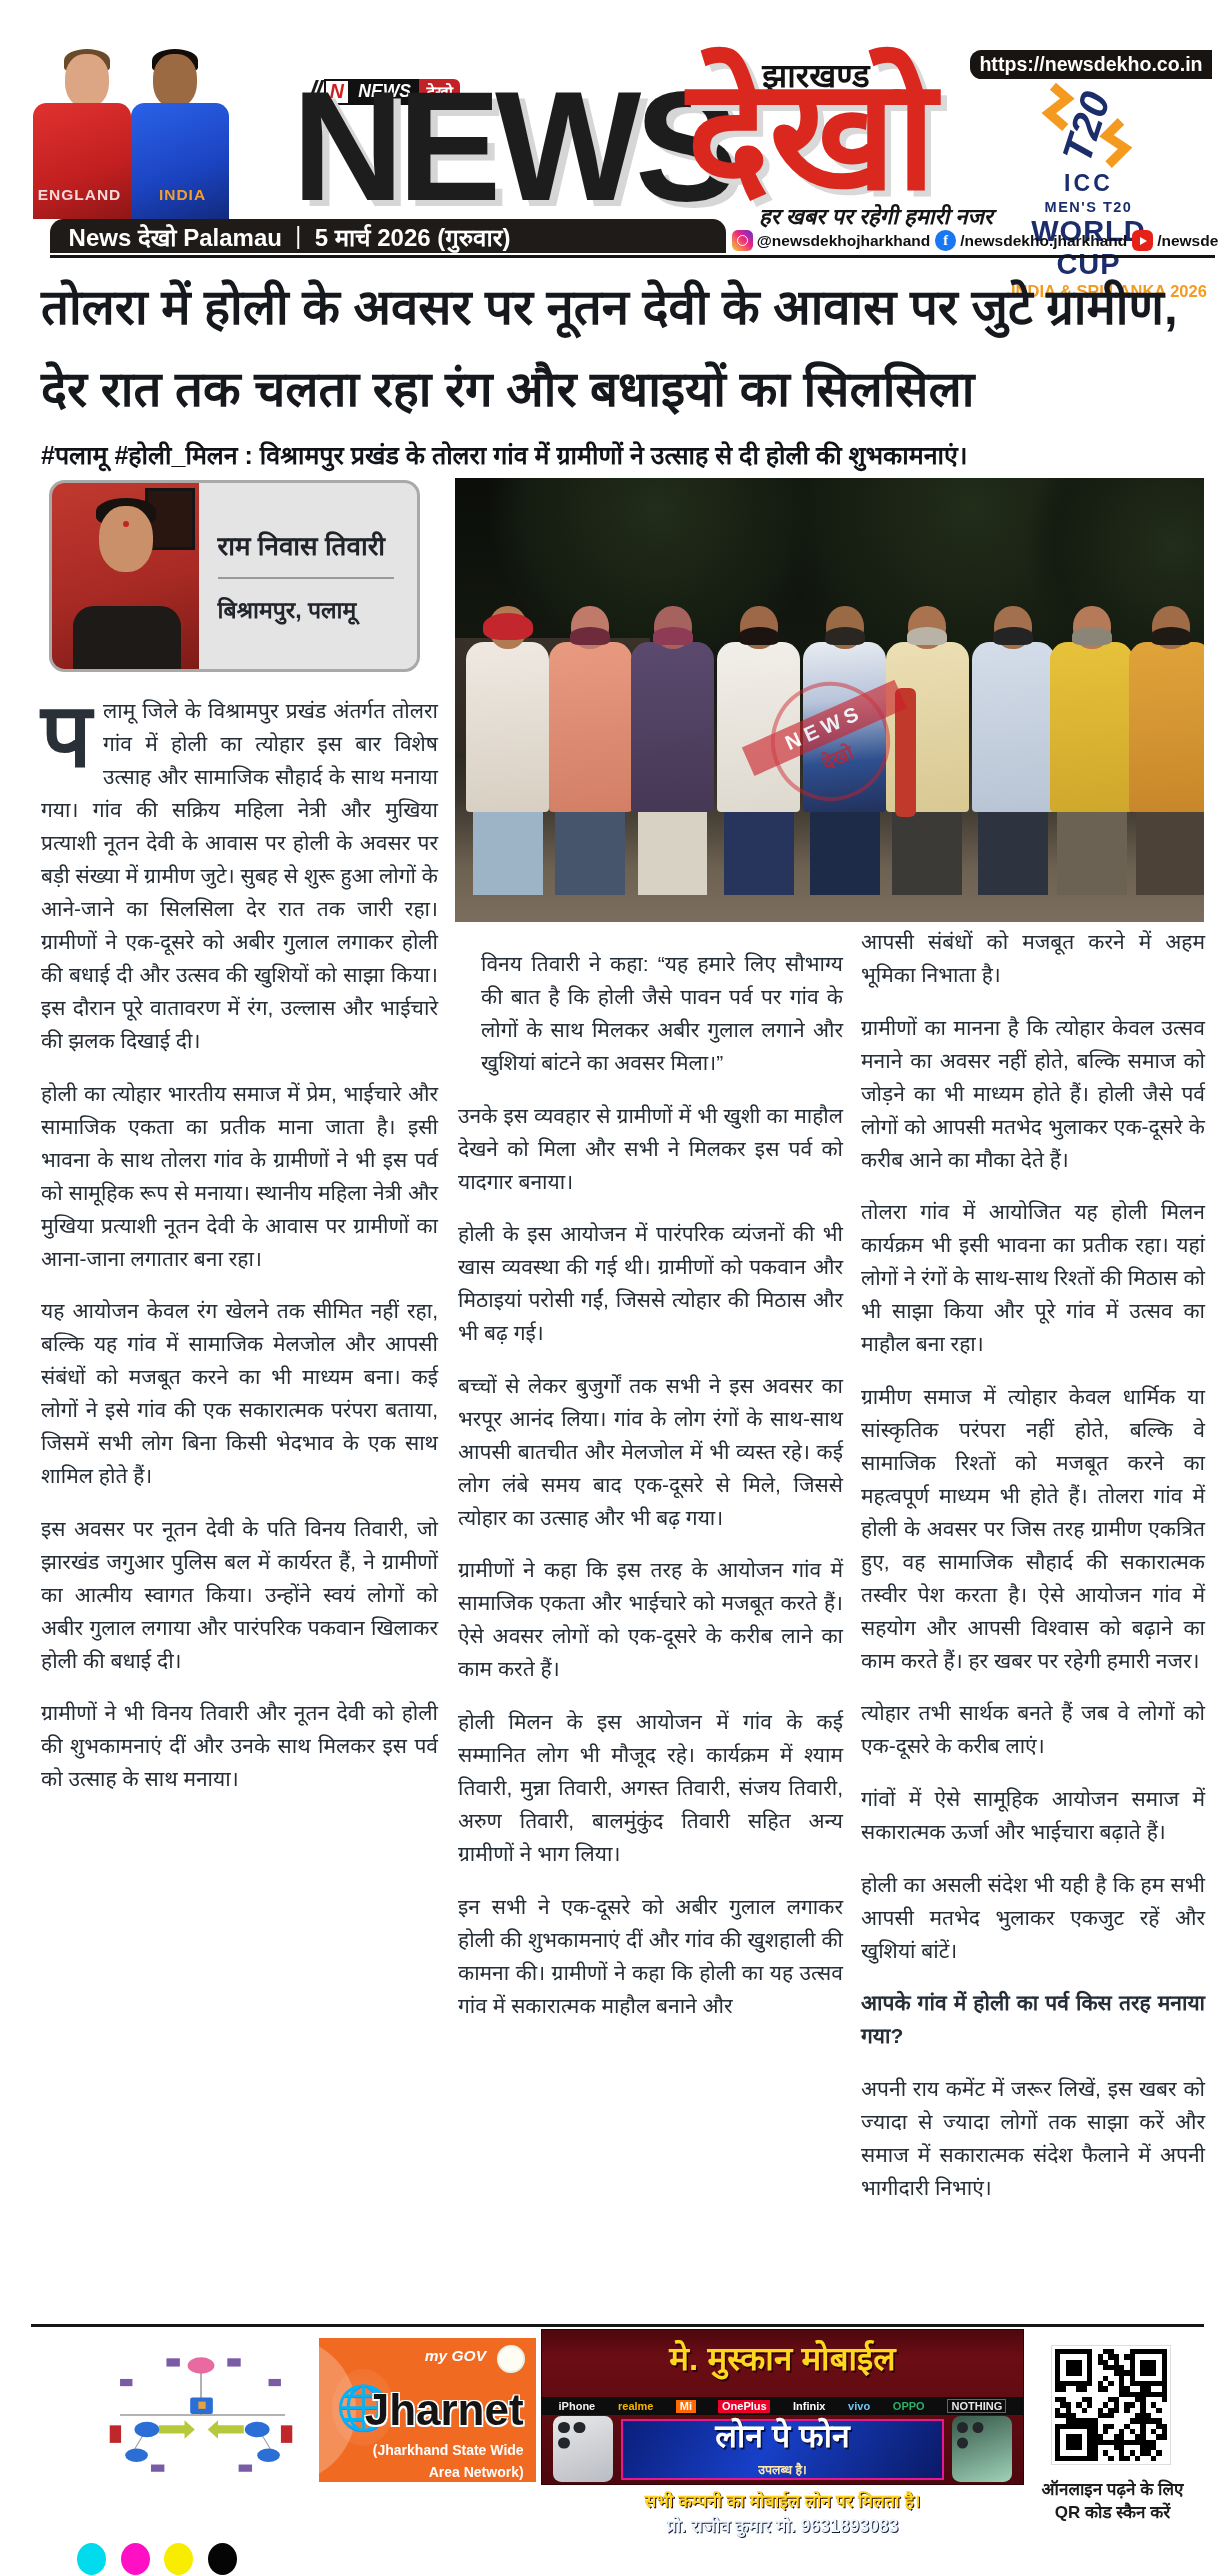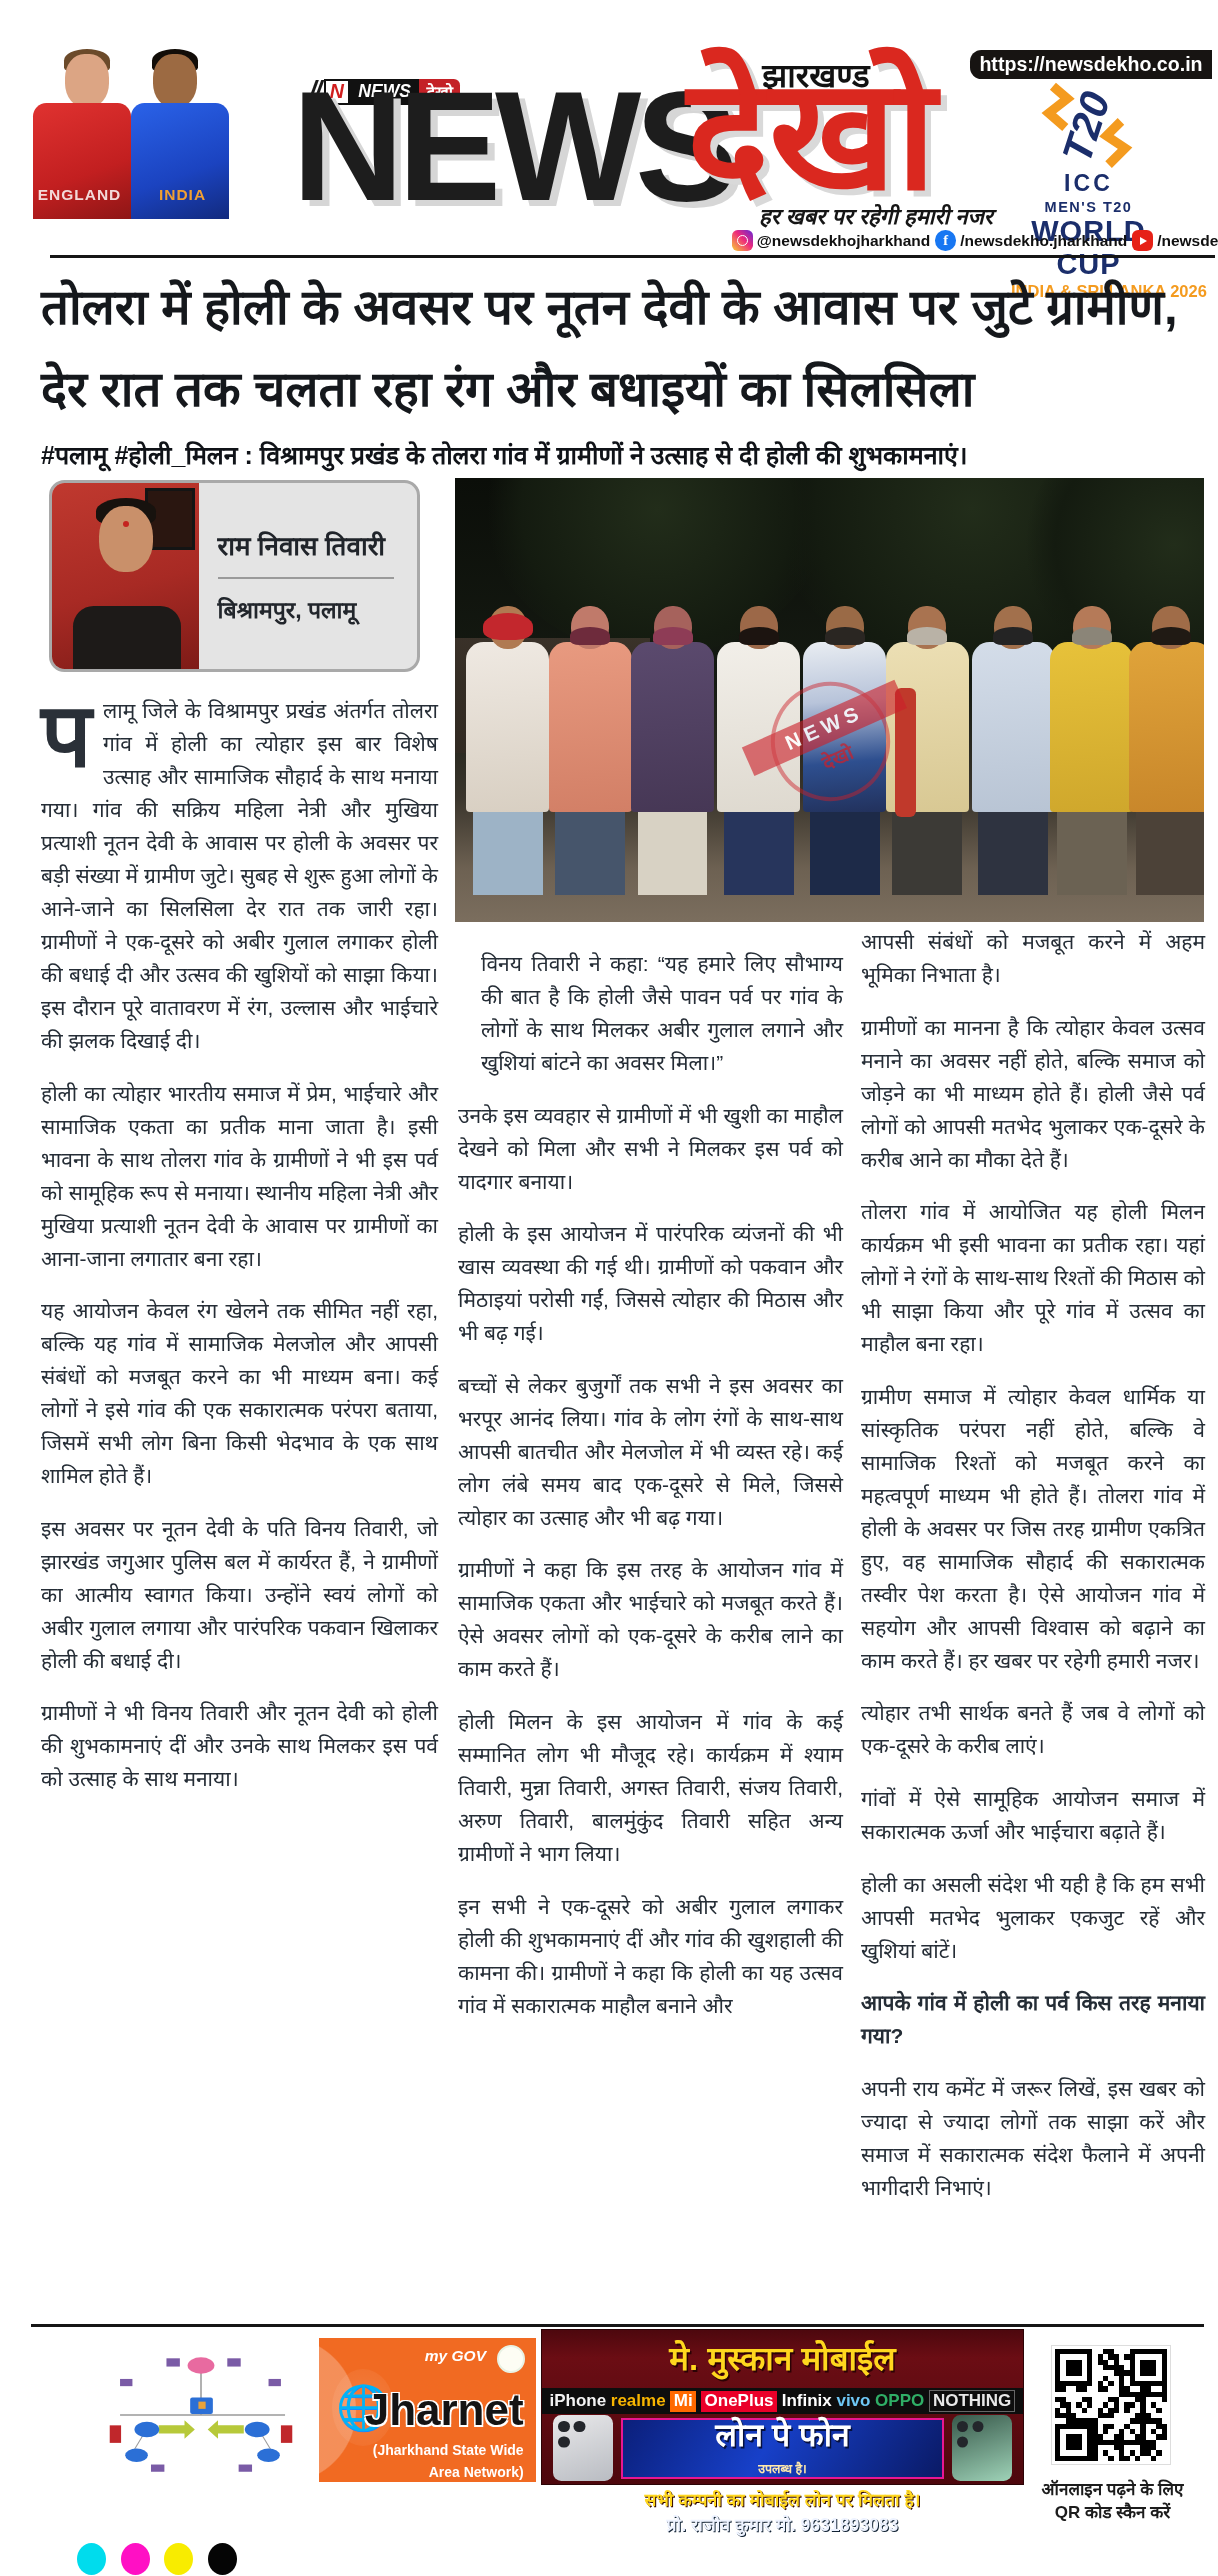--- a/index.html
+++ b/index.html
@@ -114,21 +114,21 @@
   .ad-jharnet { position:absolute; left:319px; top:2338px; width:217px; height:144px; background:#f16a22; overflow:hidden; }
   .jn-swoosh { position:absolute; left:-36px; top:-20.6px; width:93px; height:186px; background:radial-gradient(ellipse at left,#ffffff 0%,#ffffff 55%,transparent 56%); opacity:.25; }
   .jn-globe { position:absolute; left:13.4px; top:31px; width:62px; height:77px; border-radius:50%; background:radial-gradient(circle,#ffffff22,#ffffff08); display:flex; align-items:center; justify-content:center; color:#fff; font-size:44px; font-weight:300; }
   .jn-mygov { position:absolute; right:50px; top:10.3px; color:#fff; font-weight:800; font-size:15.5px; font-style:italic; text-align:right; line-height:15.5px; }
   .jn-emblem { position:absolute; right:11.4px; top:7.2px; width:28px; height:28px; border:2.1px solid #e8f2e4; border-radius:50%; background:#fdfdf4; }
   .jn-title { position:absolute; right:12.4px; top:47px; font-size:44px; font-weight:900; color:#141414; text-shadow:-1.5px -1.5px 0 #fff,1.5px -1.5px 0 #fff,-1.5px 1.5px 0 #fff,1.5px 1.5px 0 #fff; }
   .jn-sub { position:absolute; right:12.4px; top:101px; width:155px; text-align:right; color:#ffffff; font-weight:800; font-size:14px; line-height:22px; }
 
   .ad-mobile { position:absolute; left:541px; top:2329px; width:483px; height:156px; background:linear-gradient(180deg,#4d080e 0%,#6b0d14 18%,#4d070d 100%); border:1.5px solid #2c0306; }
   .mm-title { text-align:center; color:#ffd71e; font-size:33px; font-weight:800; padding-top:5.2px; text-shadow:1.5px 1.5px 0 #2b0204; }
-  .mm-brands { margin-top:8px; background:#0d0d0d; display:flex; align-items:center; justify-content:space-around; padding:2.1px 5.2px; font-weight:800; font-size:17px; }
+  .mm-brands { margin-top:17px; background:#0d0d0d; display:flex; align-items:center; justify-content:space-around; padding:2.1px 5.2px; font-weight:800; font-size:11px; }
   .mm-brands span { white-space:nowrap; }
   .br-0 { color:#f2f2f2; } .br-1 { color:#f7b500; } .br-2 { background:#ff6900; color:#fff; padding:0.5px 3.6px; }
   .br-3 { background:#ea0029; color:#fff; padding:0.5px 3.6px; } .br-4 { color:#ffffff; }
   .br-5 { color:#6ec7f5; } .br-6 { color:#2fae66; } .br-7 { color:#e8e8e8; border:1px solid #666; padding:0 3.1px; }
   .mm-mid { position:relative; margin:4.1px 7.2px 0 7.2px; height:61px; }
   .mm-panel { position:absolute; left:72px; right:72px; top:0; bottom:0; background:linear-gradient(120deg,#0b1f7a 0%,#1740c9 45%,#0a1a66 100%); border:2.6px solid #e81792; display:flex; flex-direction:column; align-items:center; justify-content:space-between; }
   .mm-offer { color:#ffffff; font-size:32px; font-weight:900; text-shadow:1.5px 1.5px 0 #06103d; line-height:31px; }
   .mm-offer-sub { color:#ffe9ac; font-size:12.4px; font-weight:700; }
   .mm-phone { position:absolute; top:-3.1px; width:60px; height:66px; border-radius:8.3px; }
   .mm-phone.left { left:4.1px; background:linear-gradient(160deg,#e8e8ea,#b9bcc2); }
@@ -186,20 +186,25 @@
       <path d="M30,4 44,16 26,30 42,44" stroke="#f49b1f" stroke-width="9" fill="none"></path>
       <path d="M96,38 82,52 100,64 84,80" stroke="#f49b1f" stroke-width="9" fill="none"></path>
       <text x="64" y="56" transform="rotate(-72 64 44)" font-size="40" font-weight="bold" font-style="italic" fill="#1b2e6b" text-anchor="middle">T20</text>
     </svg>
     <div class="t20-icc">ICC</div>
     <div class="t20-mens">MEN'S T20</div>
     <div class="t20-wc">WORLD CUP</div>
     <div class="t20-venue">INDIA &amp; SRI LANKA 2026</div>
   </div>
 
+  <div class="date-bar">
+    <span class="edition">News देखो Palamau</span>
+    <span class="sep">|</span>
+    <span class="date">5 मार्च 2026 (गुरुवार)</span>
+  </div>
 
   <div class="social">
     <span class="s-item">
       <span class="ic ic-ig"></span>
       <span class="handle">@newsdekhojharkhand</span>
     </span>
     <span class="s-item">
       <span class="ic ic-fb">f</span>
       <span class="handle">/newsdekho.jharkhand</span>
     </span>

